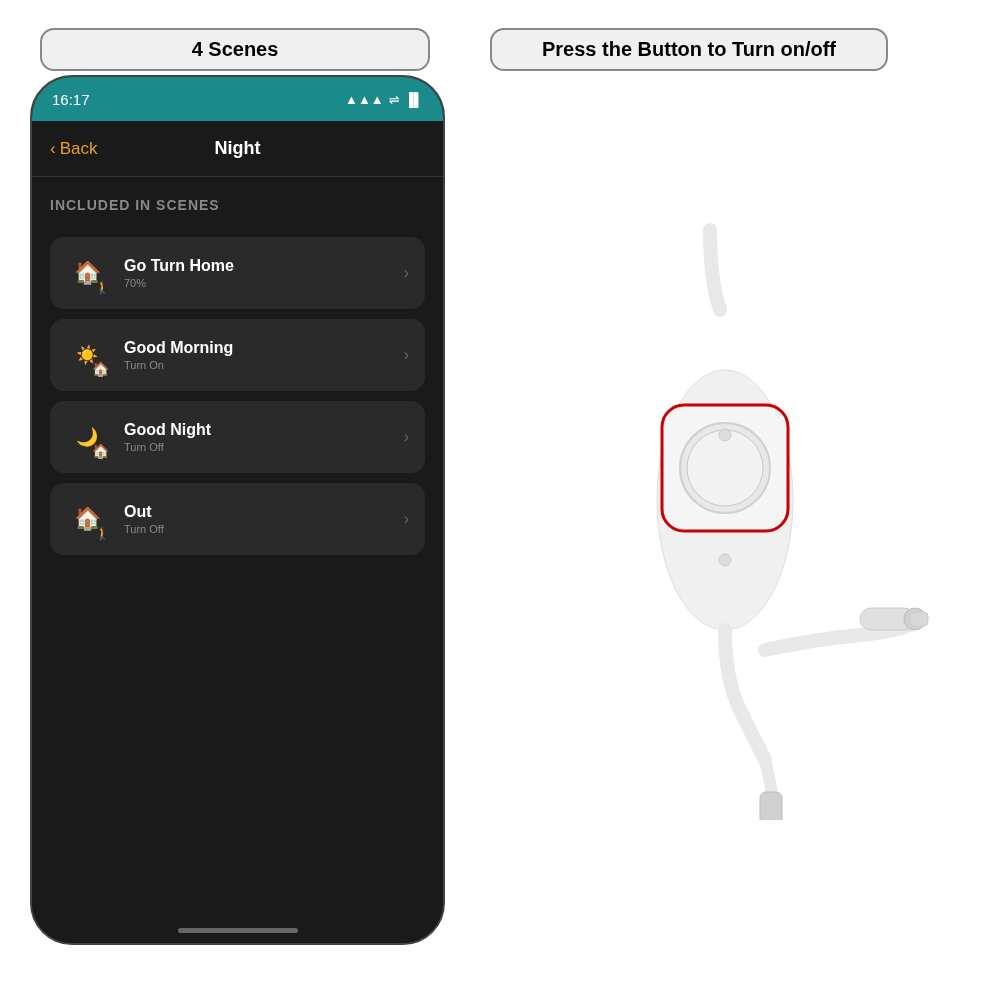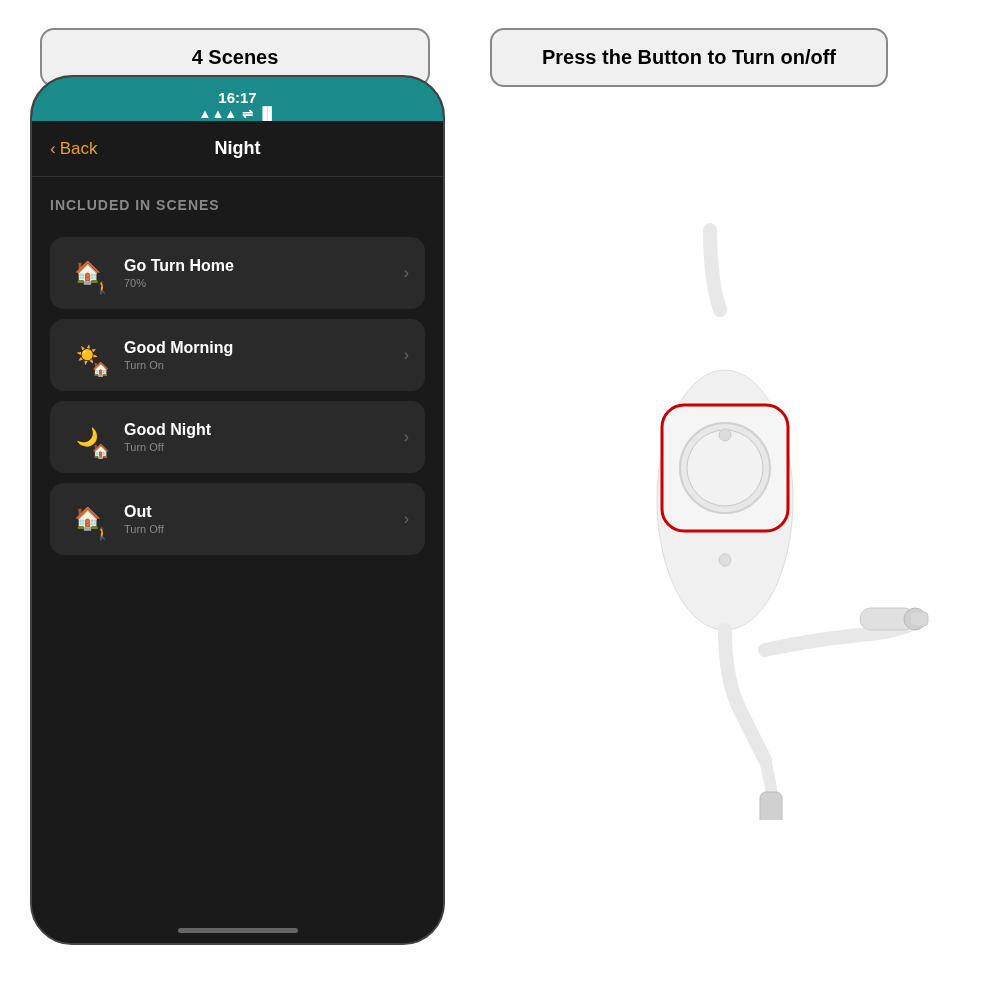--- a/index.html
+++ b/index.html
@@ -10,21 +10,21 @@
       font-family: -apple-system, BlinkMacSystemFont, 'Segoe UI', sans-serif;
       overflow: hidden;
       position: relative;
     }
 
     
     .label-box {
       position: absolute;
       border: 2px solid #888;
       border-radius: 14px;
-      padding: 16px 30px;
+      padding: 8px 30px;
       font-size: 20px;
       font-weight: 700;
       background: #f0f0f0;
     }
     .label-4scenes {
       top: 28px;
       left: 40px;
       width: 390px;
       text-align: center;
     }
@@ -51,22 +51,21 @@
     
     .status-bar {
       background: #1a8a8a;
       height: 44px;
       display: flex;
       align-items: center;
       justify-content: space-between;
       padding: 12px 20px;
       color: white;
       font-size: 15px;
-      font-weight: 700;
-      flex-direction: column;
+      font-weight: 400;
     }
     .status-icons {
       display: flex;
       gap: 5px;
       align-items: center;
       font-size: 13px;
     }
 
     
     .nav-bar {

